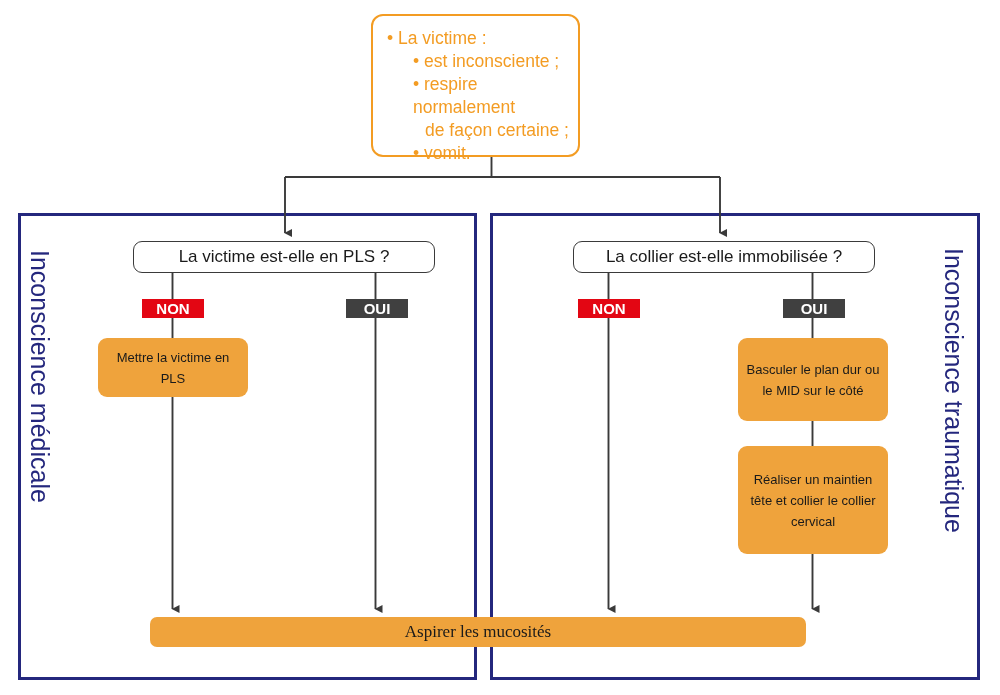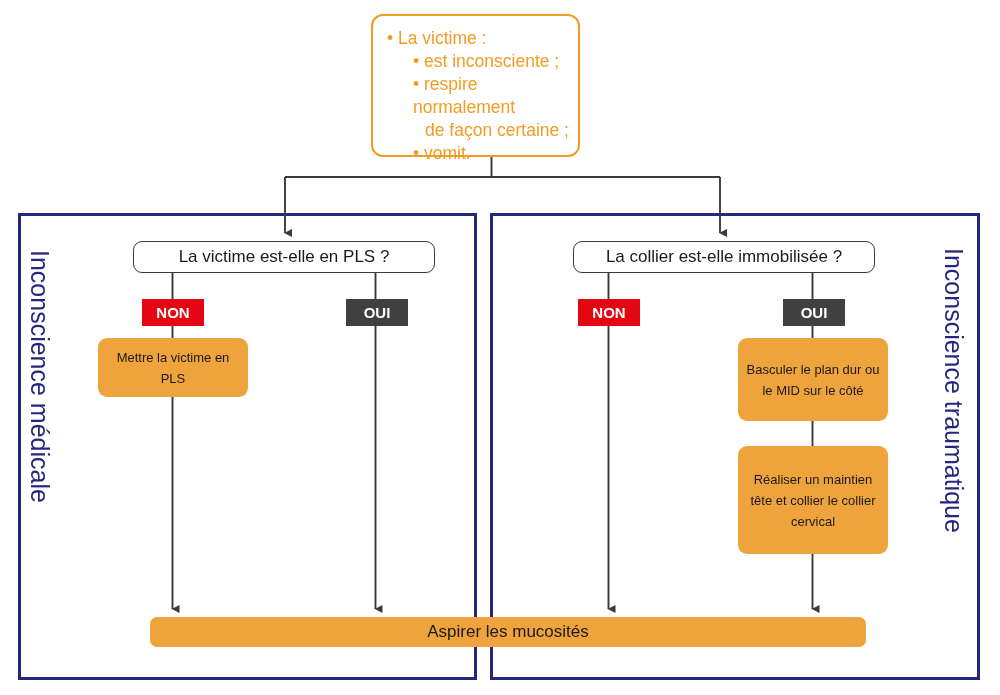--- a/index.html
+++ b/index.html
@@ -87,21 +87,21 @@
     justify-content: center;
     z-index: 5;
   }
   #q-left  { left: 133px; top: 241px; width: 302px; height: 32px; }
   #q-right { left: 573px; top: 241px; width: 302px; height: 32px; }
 
   
   .chip {
     position: absolute;
     box-sizing: border-box;
-    height: 27px;
+    height: 19px;
     width: 62px;
     display: flex;
     align-items: center;
     justify-content: center;
     color: #ffffff;
     font-size: 15px;
     font-weight: bold;
     z-index: 5;
   }
   .chip-no  { background: #E30613; }
@@ -130,31 +130,32 @@
   #act-l-1 { left: 98px;  top: 338px; width: 150px; height: 59px; }
   #act-r-1 { left: 532px; top: 338px; width: 152px; height: 108px; }
   #act-r-2 { left: 738px; top: 338px; width: 150px; height: 83px; }
   #act-r-3 { left: 738px; top: 446px; width: 150px; height: 108px; }
 
   
   #bottom-bar {
     position: absolute;
     left: 150px;
     top: 617px;
-    width: 716px;
+    width: 656px;
     height: 30px;
     box-sizing: border-box;
     background: #EFA33C;
     border-radius: 7px;
     color: #1a1a1a;
     font-size: 17px;
     display: flex;
     align-items: center;
     justify-content: center;
     z-index: 5;
+    font-family: Liberation Serif, serif;
   }
 </style>
 </head>
 <body>
 
 <div id="stage">
 
   <svg id="wires" viewBox="0 0 1000 695" width="1000" height="695">
     <defs>
       <marker id="arrow" markerWidth="9" markerHeight="9" refX="4.5" refY="7.4" orient="auto" markerUnits="userSpaceOnUse">

